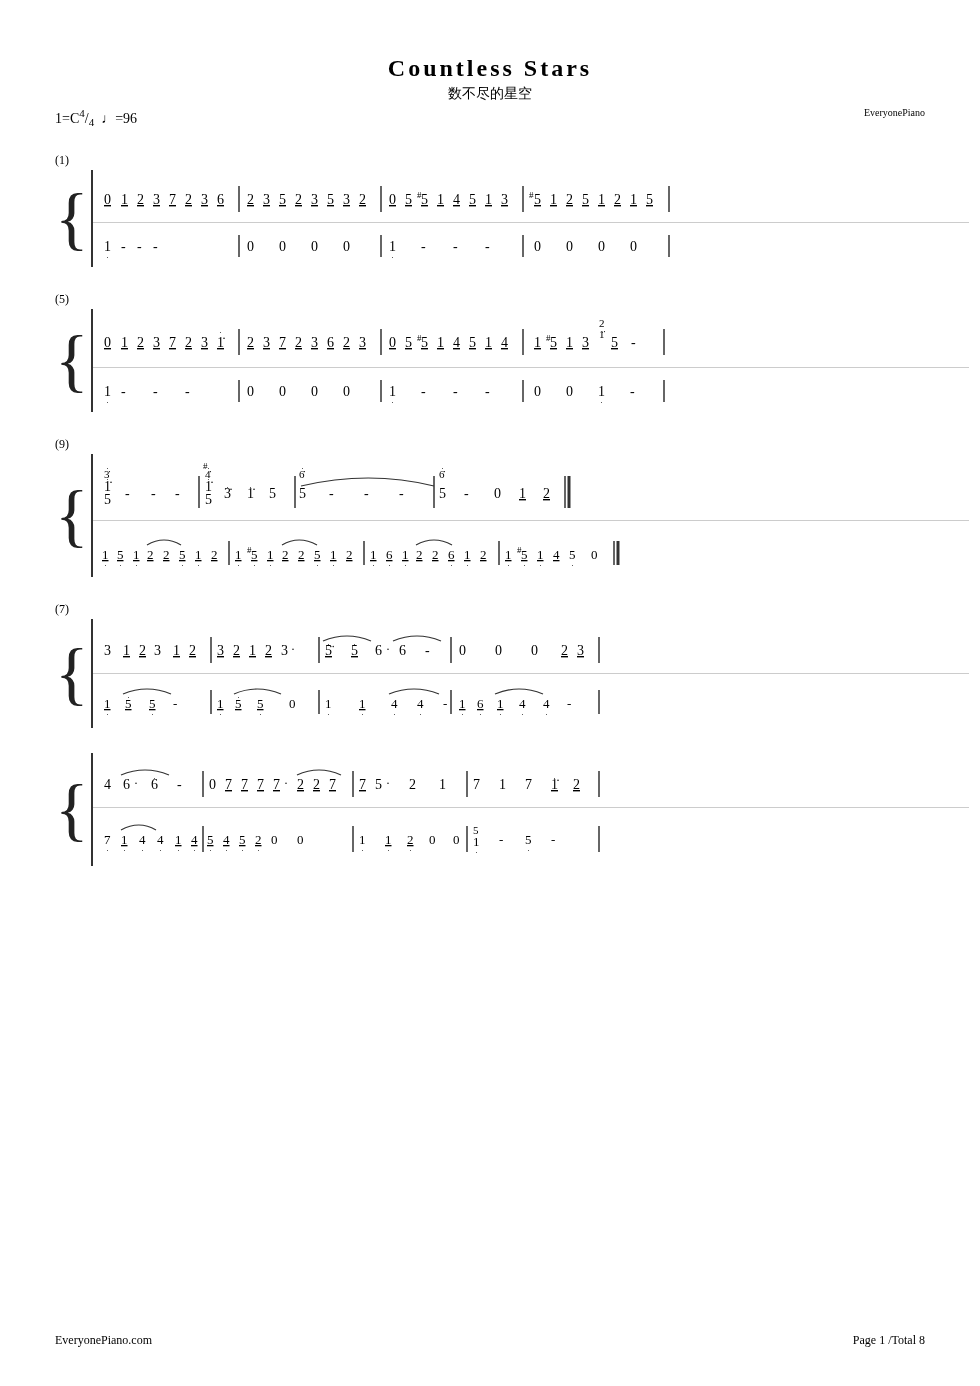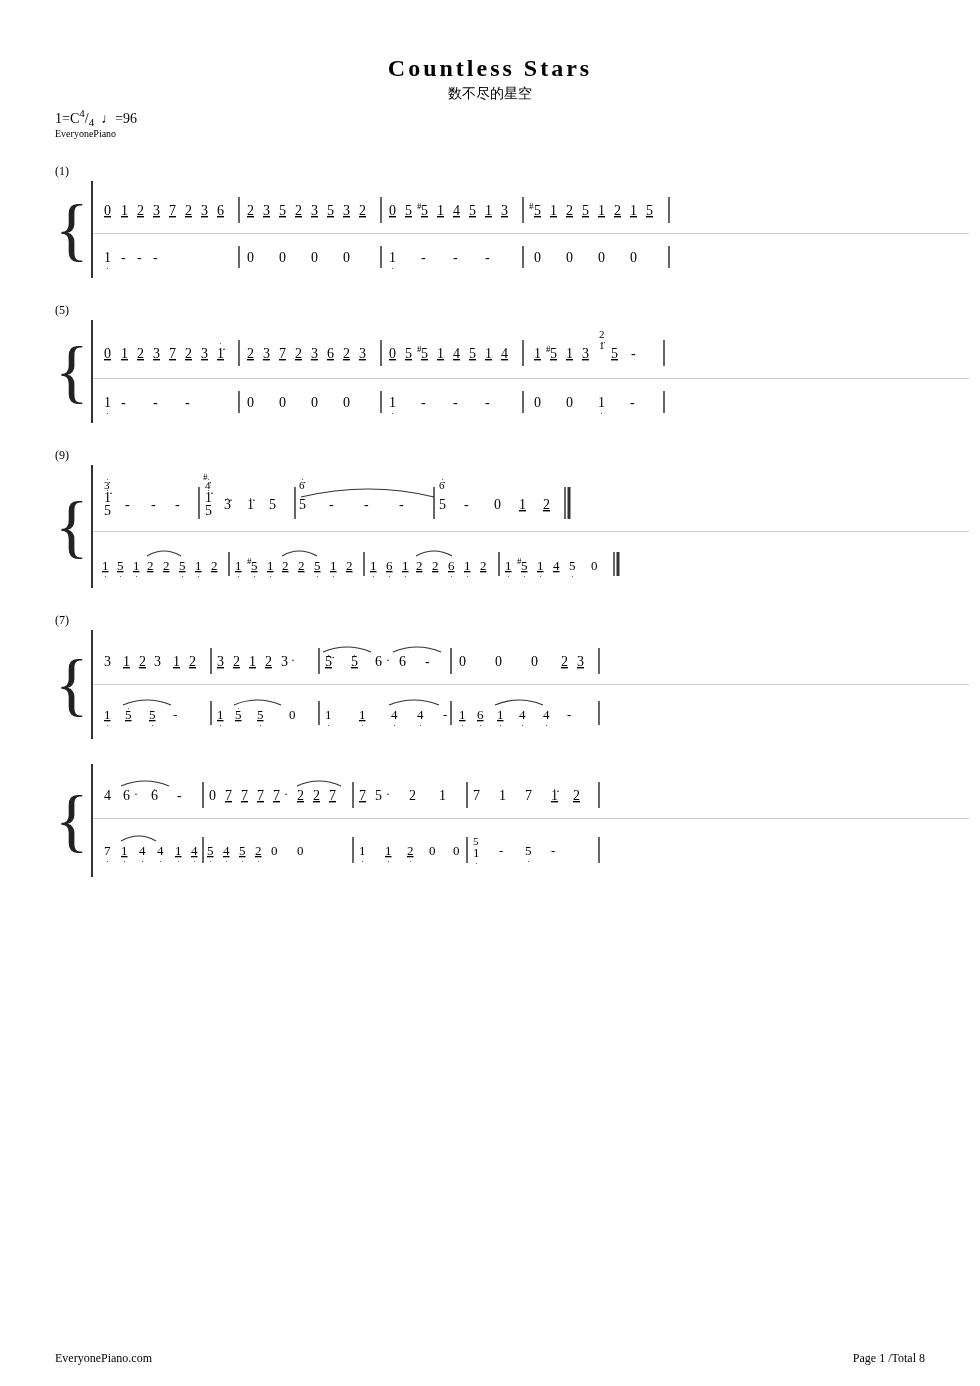--- a/index.html
+++ b/index.html
@@ -34,21 +34,20 @@
       background: white;
       padding: 30px 55px 50px 55px;
       position: relative;
       font-family: 'Times New Roman', serif;
     }
     .header-meta {
       display: flex;
       justify-content: space-between;
       font-size: 13px;
       margin-bottom: 25px;
-      flex-direction: column;
     }
 
     
     .music-section {
       margin-bottom: 25px;
     }
     .measure-label {
       font-size: 12px;
       margin-bottom: 2px;
     }
@@ -74,21 +73,21 @@
       min-height: 40px;
       padding: 4px 0;
       font-size: 14px;
       position: relative;
     }
     .staff-line + .staff-line {
       border-top: 0px solid #ccc;
     }
     .footer {
       position: absolute;
-      bottom: 20px;
+      bottom: 38px;
       left: 55px;
       right: 55px;
       display: flex;
       justify-content: space-between;
       font-size: 12px;
     }
   </style>
 </head>
 <body>
 

